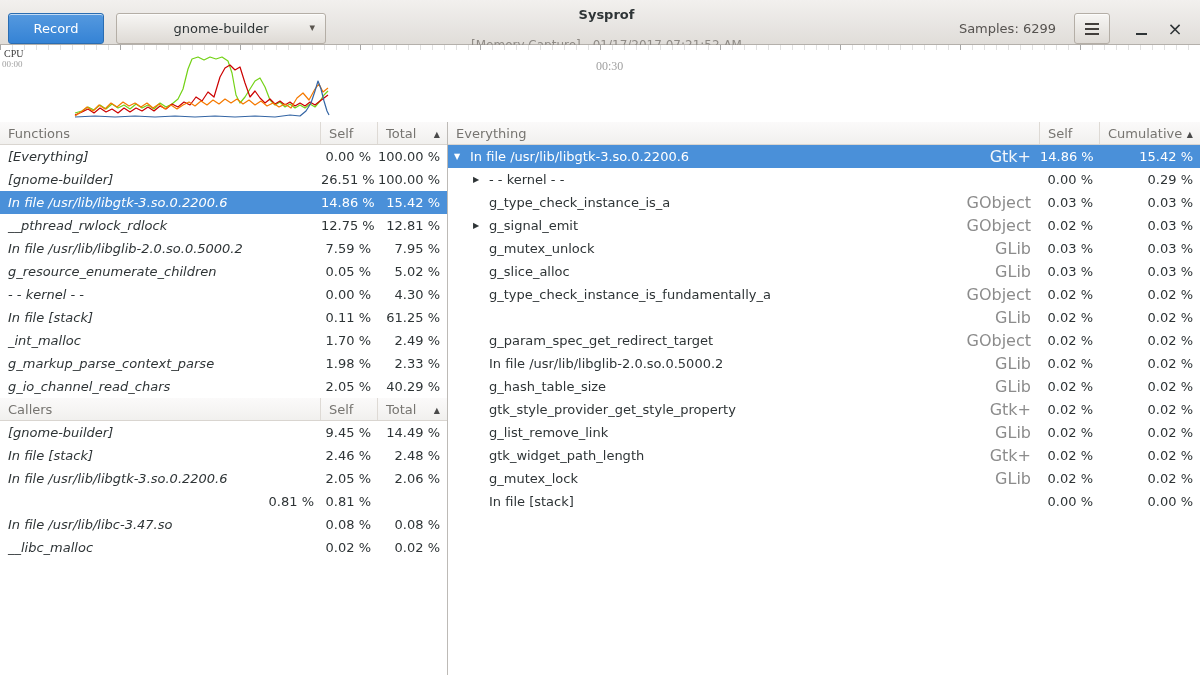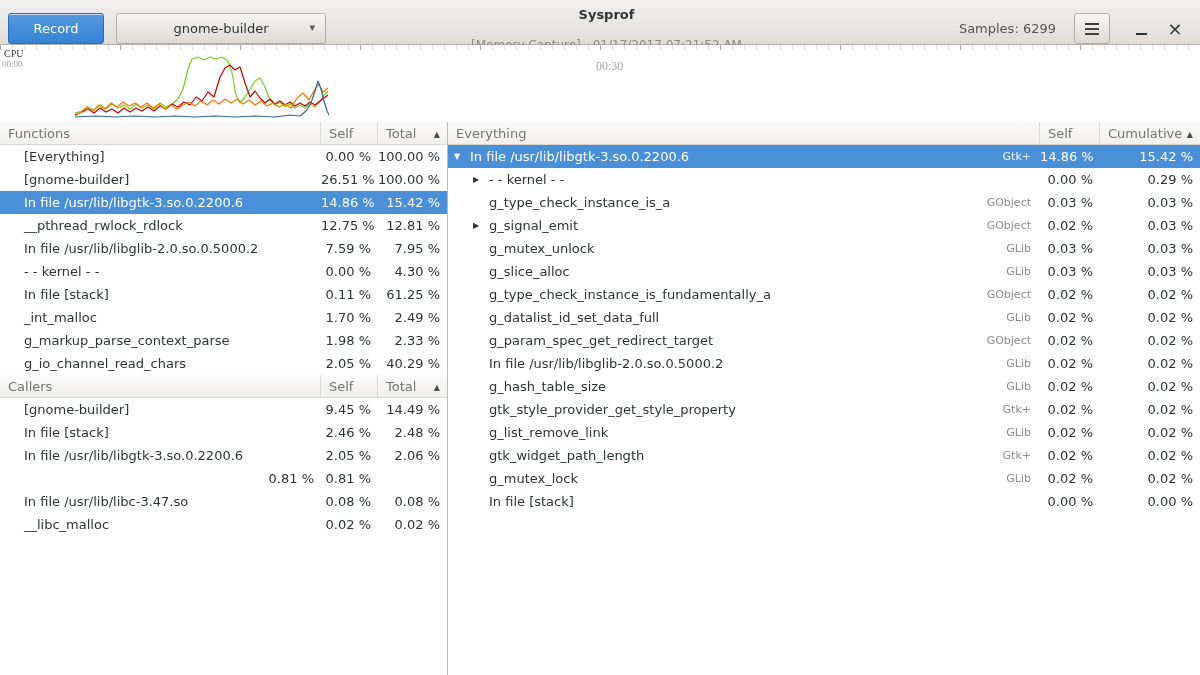--- a/index.html
+++ b/index.html
@@ -67,28 +67,28 @@
     color:#767470;box-sizing:border-box;
   }
   .lgrid{grid-template-columns:1fr 57px 69px;}
   .rgrid{grid-template-columns:1fr 60px 100px;}
   .hc{border-right:1px solid #deda d5;border-right:1px solid #dedad5;padding:0 0 12px 8px;position:relative;white-space:nowrap;overflow:hidden;box-sizing:border-box;}
   .hc:last-child{border-right:none;}
   .sort{position:absolute;right:7px;top:1px;font-size:8px;color:#4a4a4a;}
   .trow{display:grid;height:23px;line-height:23px;color:#2e3436;background:#fff;}
   .lgridrow{grid-template-columns:1fr 57px 69px;}
   .rgridrow{grid-template-columns:1fr 60px 100px;}
-  .c-name{padding:0 4px 0 24px;white-space:nowrap;overflow:hidden;}
+  .c-name{padding:0 4px 0 8px;white-space:nowrap;overflow:hidden;font-style:italic;}
   .c-num{text-align:right;padding-right:7px;white-space:nowrap;}
   .sel{background:#4a90d9;color:#ffffff;}
   .c-dname{display:flex;align-items:center;padding-left:6px;white-space:nowrap;overflow:hidden;}
   .child .c-dname{padding-left:25px;}
   .exp{width:16px;flex:0 0 16px;font-size:8px;text-align:left;color:#2e3436;}
   .sel .exp{color:#fff;}
-  .c-lib{margin-left:auto;padding-right:9px;font-size:11px;color:#8c8c8c;}
+  .c-lib{margin-left:auto;padding-right:9px;font-size:16px;color:#8c8c8c;}
   .sel .c-lib{color:#f2f6fb;}
 </style>
 </head>
 <body>
 
 <div class="headerbar">
   <div class="gbtn record-btn">
     <span>Record</span>
   </div>
   <div class="gbtn target-btn">
@@ -157,20 +157,25 @@
           <span class="c-name">__pthread_rwlock_rdlock</span>
           <span class="c-num">12.75 %</span>
           <span class="c-num">12.81 %</span>
         </div>
         <div class="trow lgridrow">
           <span class="c-name">In file /usr/lib/libglib-2.0.so.0.5000.2</span>
           <span class="c-num">7.59 %</span>
           <span class="c-num">7.95 %</span>
         </div>
         <div class="trow lgridrow">
+          <span class="c-name">g_resource_enumerate_children</span>
+          <span class="c-num">0.05 %</span>
+          <span class="c-num">5.02 %</span>
+        </div>
+        <div class="trow lgridrow">
           <span class="c-name">- - kernel - -</span>
           <span class="c-num">0.00 %</span>
           <span class="c-num">4.30 %</span>
         </div>
         <div class="trow lgridrow">
           <span class="c-name">In file [stack]</span>
           <span class="c-num">0.11 %</span>
           <span class="c-num">61.25 %</span>
         </div>
         <div class="trow lgridrow">
@@ -300,21 +305,20 @@
             <span class="exp"></span>
             <span>g_type_check_instance_is_fundamentally_a</span>
             <span class="c-lib">GObject</span>
           </span>
           <span class="c-num">0.02 %</span>
           <span class="c-num">0.02 %</span>
         </div>
         <div class="trow rgridrow child">
           <span class="c-dname">
             <span class="exp"></span>
-            <span>g_datalist_id_set_data_full</span>
             <span class="c-lib">GLib</span>
           </span>
           <span class="c-num">0.02 %</span>
           <span class="c-num">0.02 %</span>
         </div>
         <div class="trow rgridrow child">
           <span class="c-dname">
             <span class="exp"></span>
             <span>g_param_spec_get_redirect_target</span>
             <span class="c-lib">GObject</span>

